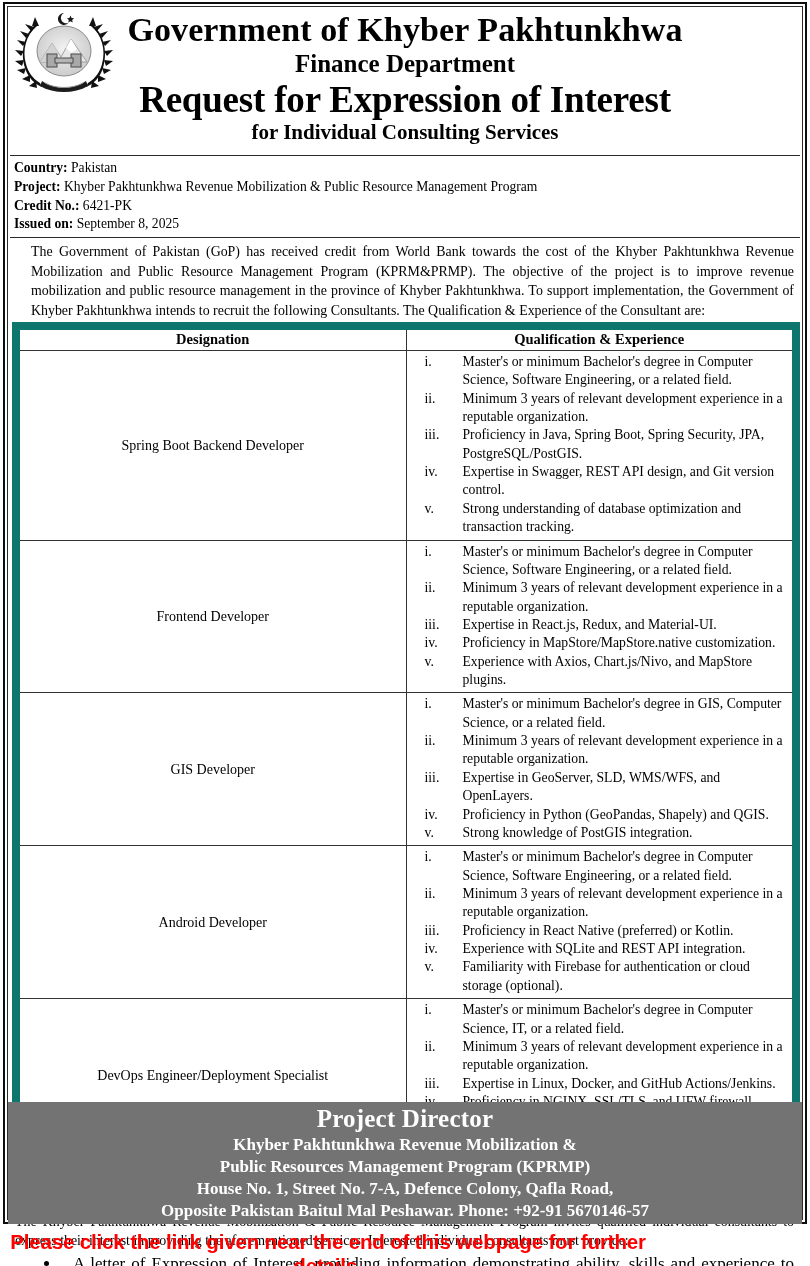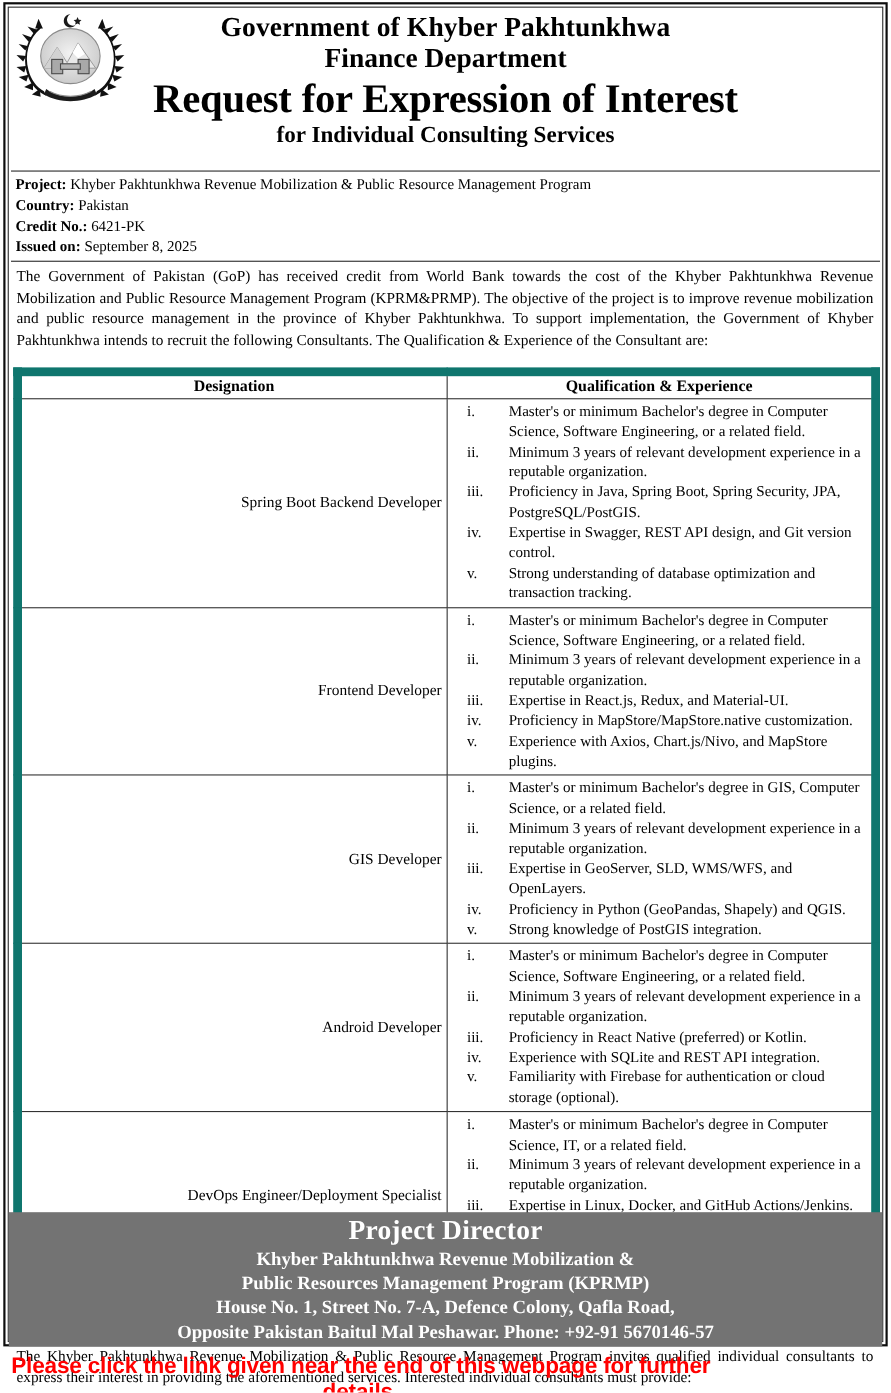--- a/index.html
+++ b/index.html
@@ -54,21 +54,21 @@
     border-bottom: 1px solid #2a2a2a;
     height: 148px;
     box-sizing: border-box;
   }
   .emblem {
     position: absolute;
     left: 4px; top: 2px;
     width: 100px; height: 84px;
   }
   .gov-line1 {
-    font-size: 25px;
+    font-size: 34px;
     font-weight: bold;
     letter-spacing: .1px;
     line-height: 1.08;
     padding-top: 2px;
   }
   .gov-line2 {
     font-size: 25px;
     font-weight: bold;
     line-height: 1.18;
   }
@@ -90,24 +90,25 @@
   .meta {
     padding: 3px 4px 3px 4px;
     font-size: 13.6px;
     line-height: 1.38;
     border-bottom: 1px solid #2a2a2a;
   }
   .meta .lbl { font-weight: bold; }
 
   
   .intro {
-    padding: 4px 6px 13px 5px;
+    padding: 4px 6px 1px 5px;
     font-size: 13.9px;
     line-height: 1.42;
     text-align: justify;
+    margin-left: 16px;
   }
 
   
   .tbl-wrap { padding: 0 0 0 2px; }
   table.jobs {
     border-collapse: collapse;
     width: 788px;
     table-layout: fixed;
     border: 8px solid #0f766e;
   }
@@ -116,21 +117,21 @@
     vertical-align: middle;
   }
   table.jobs th {
     font-size: 14.5px;
     font-weight: bold;
     text-align: center;
     padding: 1px 0 2px 0;
   }
   td.desig {
     width: 177px;
-    text-align: right;
+    text-align: center;
     font-size: 14px;
     line-height: 1.22;
     padding: 2px 4px;
   }
   td.qual {
     padding: 2px 4px 3px 0;
   }
   ol.rn {
     margin: 0;
     padding: 0;
@@ -287,26 +288,26 @@
       </div>
 
       <div class="gov-line1">Government of Khyber Pakhtunkhwa</div>
       <div class="gov-line2">Finance Department</div>
       <div class="rfei">Request for Expression of Interest</div>
       <div class="rfei-sub">for Individual Consulting Services</div>
     </div>
 
     <div class="meta">
       <div>
+        <span class="lbl">Country:</span>
+        <span>Pakistan</span>
+      </div>
+      <div>
         <span class="lbl">Project:</span>
         <span>Khyber Pakhtunkhwa Revenue Mobilization &amp; Public Resource Management Program</span>
-      </div>
-      <div>
-        <span class="lbl">Country:</span>
-        <span>Pakistan</span>
       </div>
       <div>
         <span class="lbl">Credit No.:</span>
         <span>6421-PK</span>
       </div>
       <div>
         <span class="lbl">Issued on:</span>
         <span>September 8, 2025</span>
       </div>
     </div>

